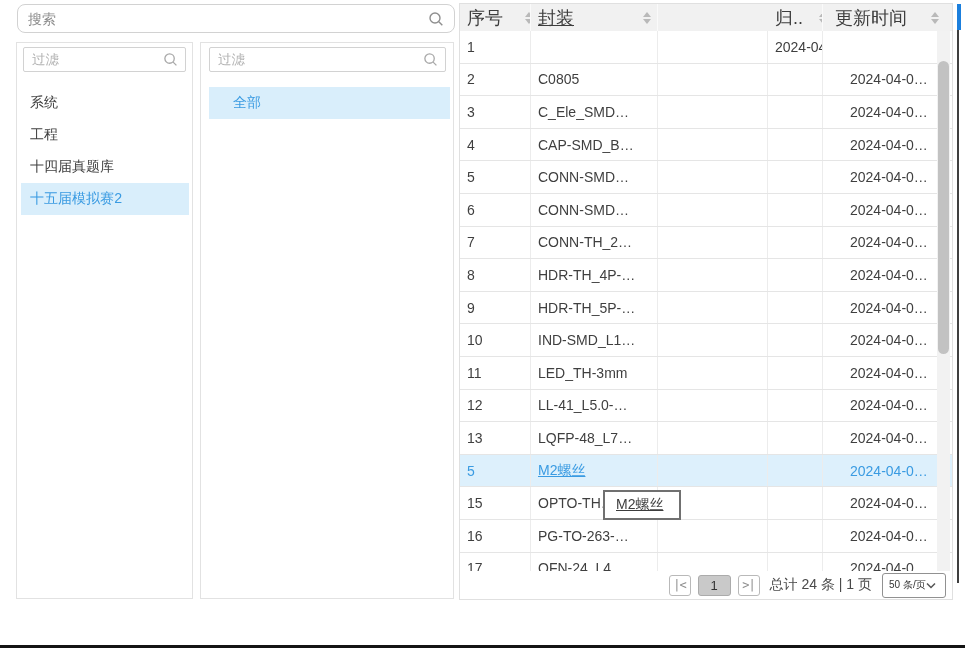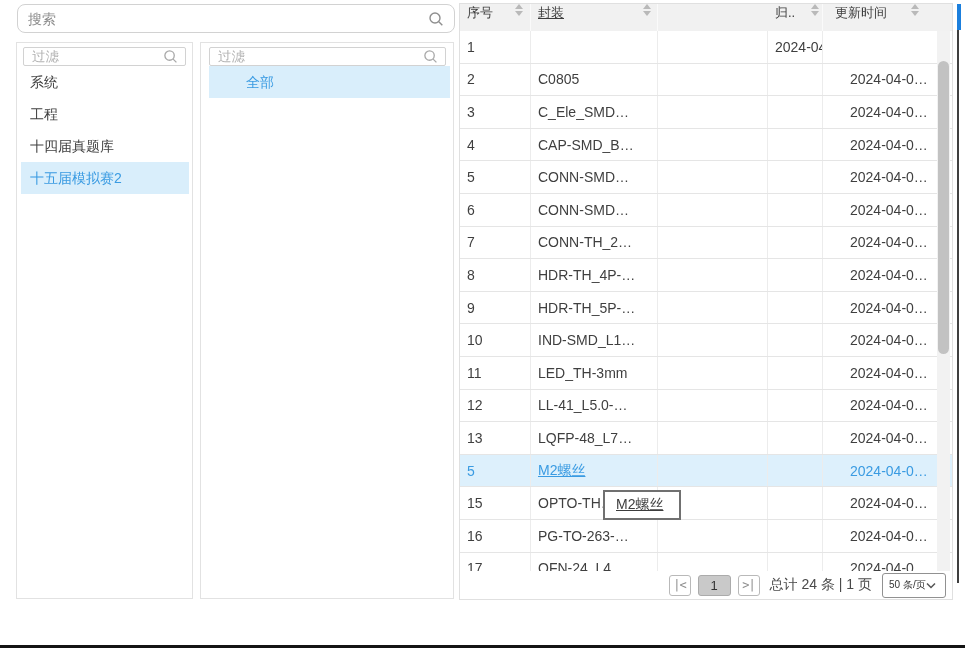--- a/index.html
+++ b/index.html
@@ -25,49 +25,49 @@
   .icon-mag { display:flex; margin-right:10px; }
 
   
   .panel {
     position:absolute; top:42px; height:557px; background:#fff;
     border:1px solid #e2e2e2;
   }
   #panel-left { left:16px;  width:177px; }
   #panel-cat  { left:200px; width:254px; }
   .filter-box {
-    margin:4px 6px 0 6px; height:19px; border:1px solid #d2d2d2;
+    margin:4px 6px 0 6px; height:25px; border:1px solid #d2d2d2;
     border-radius:2px; display:flex; align-items:center; background:#fff;
   }
   #panel-cat .filter-box { margin:4px 7px 0 8px; }
   .filter-box input {
     flex:1; min-width:0; border:0; outline:0; background:transparent;
     font:13.5px "Liberation Sans","DejaVu Sans",sans-serif; color:#444;
     padding-left:8px;
   }
   .filter-box input::placeholder { color:#b3b3b3; opacity:1; }
   .filter-box .icon-mag { margin-right:7px; }
-  .tree { margin-top:0; }
+  .tree { margin-top:15px;font-family:Liberation Mono, monospace; }
   .tree-item {
     height:32px; line-height:32px; font-size:14px; color:#404040;
     padding-left:9px; margin:0 3px 0 4px; white-space:nowrap; overflow:hidden;
     cursor:pointer;
   }
-  #panel-cat .tree-item { padding-left:37px; margin:0 3px 0 8px; }
+  #panel-cat .tree-item { padding-left:24px; margin:0 3px 0 8px; }
   .tree-item.sel { background:#d9eefb; color:#3a9be2; }
 
   
   #table-panel {
     position:absolute; left:459px; top:3px; width:494px; height:597px;
     border:1px solid #e0e0e0; background:#fff;
   }
   .thead { display:flex; height:27px; background:#f1f1f1; }
   .th {
-    display:flex; align-items:flex-start; border-right:1px solid #fafafa;
-    padding:0 6px 0 7px; font-size:13px; color:#3d3d3d; overflow:hidden;
+    display:flex; align-items:center; border-right:1px solid #fafafa;
+    padding:0 6px 0 7px; font-size:18px; color:#3d3d3d; overflow:hidden;
     white-space:nowrap; cursor:pointer;gap:16px;
   }
   .th:nth-child(1){ width:71px; }
   .th:nth-child(2){ width:127px; justify-content:space-between;text-decoration:underline; }
   .th:nth-child(3){ width:110px; justify-content:space-between;margin-top:36px; }
   .th:nth-child(4){ width:55px;  justify-content:space-between; }
   .th:nth-child(5){ flex:1; border-right:0; padding-left:12px; }
   .th:nth-child(1) .caret { margin-left:6px; }
   .th:nth-child(5) .caret { margin-left:8px; }
   .caret { display:flex; flex-direction:column; gap:2px; flex:none; }

